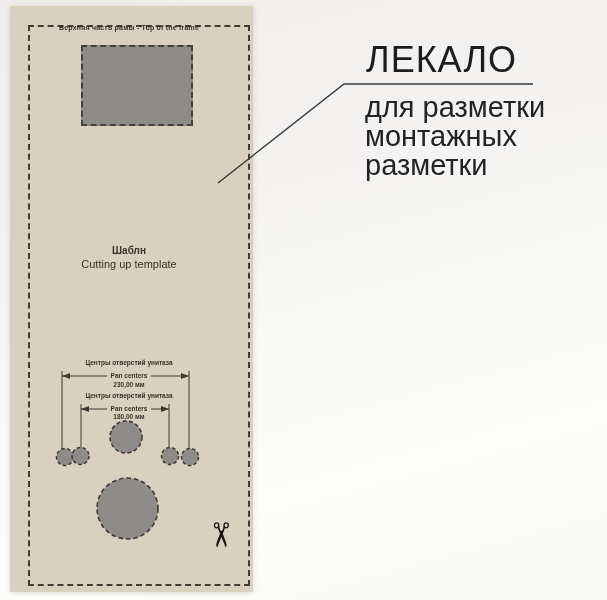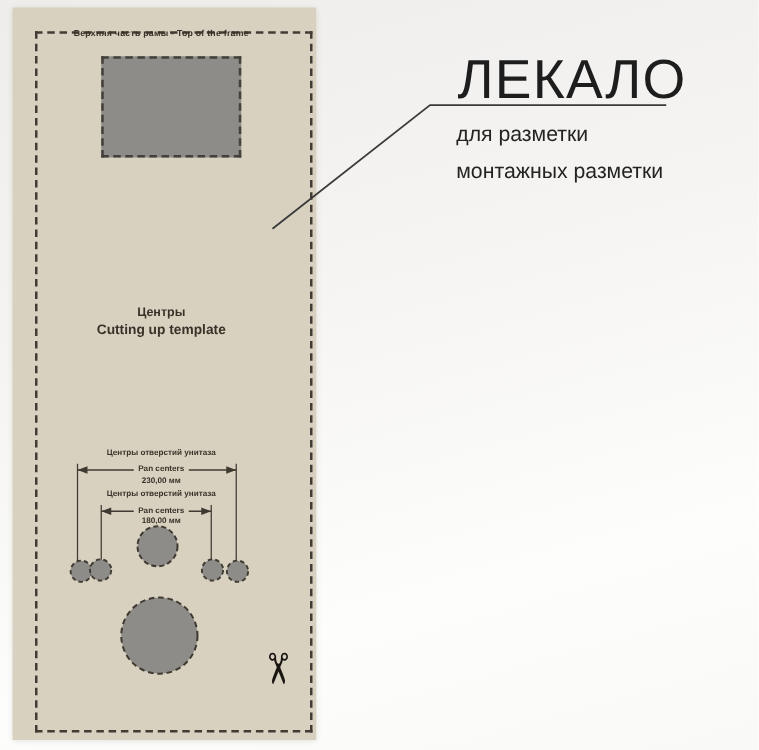--- a/index.html
+++ b/index.html
@@ -13,30 +13,30 @@
     border:2px dashed #413d35;box-sizing:border-box;z-index:2;}
   .cistern{position:absolute;left:71px;top:39px;width:112px;height:81px;
     background:#8d8c88;border:2px dashed #44403a;box-sizing:border-box;z-index:2;}
   
   svg.overlay{position:absolute;left:0;top:0;width:607px;height:600px;z-index:3;pointer-events:none;}
   
   .labels{position:absolute;left:0;top:0;width:607px;height:600px;z-index:4;}
   .tpl-text{position:absolute;left:18px;width:222px;text-align:center;color:#3a3228;}
   .top-label{top:24px;font-size:7px;font-weight:bold;letter-spacing:.2px;}
   .name-ru{top:245px;font-size:10px;font-weight:bold;}
-  .name-en{top:258px;font-size:11px;font-weight:bold;}
+  .name-en{top:258px;font-size:11px;font-weight:normal;}
   .dim-label{font-size:6.5px;font-weight:bold;line-height:8px;}
   .dim-mid{font-size:6.5px;font-weight:bold;line-height:8px;}
   .dim-mid span{background:#d8d1c0;padding:0 4px;}
   .scissors{position:absolute;left:207px;top:518px;font-size:34px;color:#181510;
     transform:rotate(90deg);line-height:1;}
   
-  .co-title{position:absolute;left:366px;top:42px;font-size:44px;color:#1d1d1d;
+  .co-title{position:absolute;left:366px;top:42px;font-size:36px;color:#1d1d1d;
     letter-spacing:1px;line-height:1;}
-  .co-sub{position:absolute;left:365px;top:93px;font-size:17px;line-height:29px;color:#232323;}
+  .co-sub{position:absolute;left:365px;top:93px;font-size:29px;line-height:29px;color:#232323;}
 </style>
 </head>
 <body>
 
 <div class="stage">
 
   <div class="card">
     <div class="cutline"></div>
     <div class="cistern"></div>
   </div>
@@ -61,21 +61,21 @@
     <circle cx="170" cy="456" r="8.5" fill="#8d8c88" stroke="#3f3a31" stroke-width="1.5" stroke-dasharray="3.5 2.5"></circle>
     <circle cx="190" cy="457" r="8.5" fill="#8d8c88" stroke="#3f3a31" stroke-width="1.5" stroke-dasharray="3.5 2.5"></circle>
     <circle cx="127.5" cy="508.5" r="30.5" fill="#8d8c88" stroke="#3f3a31" stroke-width="1.6" stroke-dasharray="4.5 3"></circle>
 
     <polyline points="218,183 344,84 533,84" fill="none" stroke="#3a3a3a" stroke-width="1.4"></polyline>
   </svg>
 
   <div class="labels">
     <div class="tpl-text top-label">Верхняя часть рамы - Top of the frame</div>
 
-    <div class="tpl-text name-ru">Центры</div>
+    <div class="tpl-text name-ru">Шаблн</div>
     <div class="tpl-text name-en">Cutting up template</div>
 
     <div class="tpl-text dim-label" style="top:359px">Центры отверстий унитаза</div>
     <div class="tpl-text dim-mid" style="top:372px"><span>Pan centers</span></div>
     <div class="tpl-text dim-label" style="top:381px">230,00 мм</div>
 
     <div class="tpl-text dim-label" style="top:392px">Центры отверстий унитаза</div>
     <div class="tpl-text dim-mid" style="top:405px"><span>Pan centers</span></div>
     <div class="tpl-text dim-label" style="top:413px">180,00 мм</div>
 

